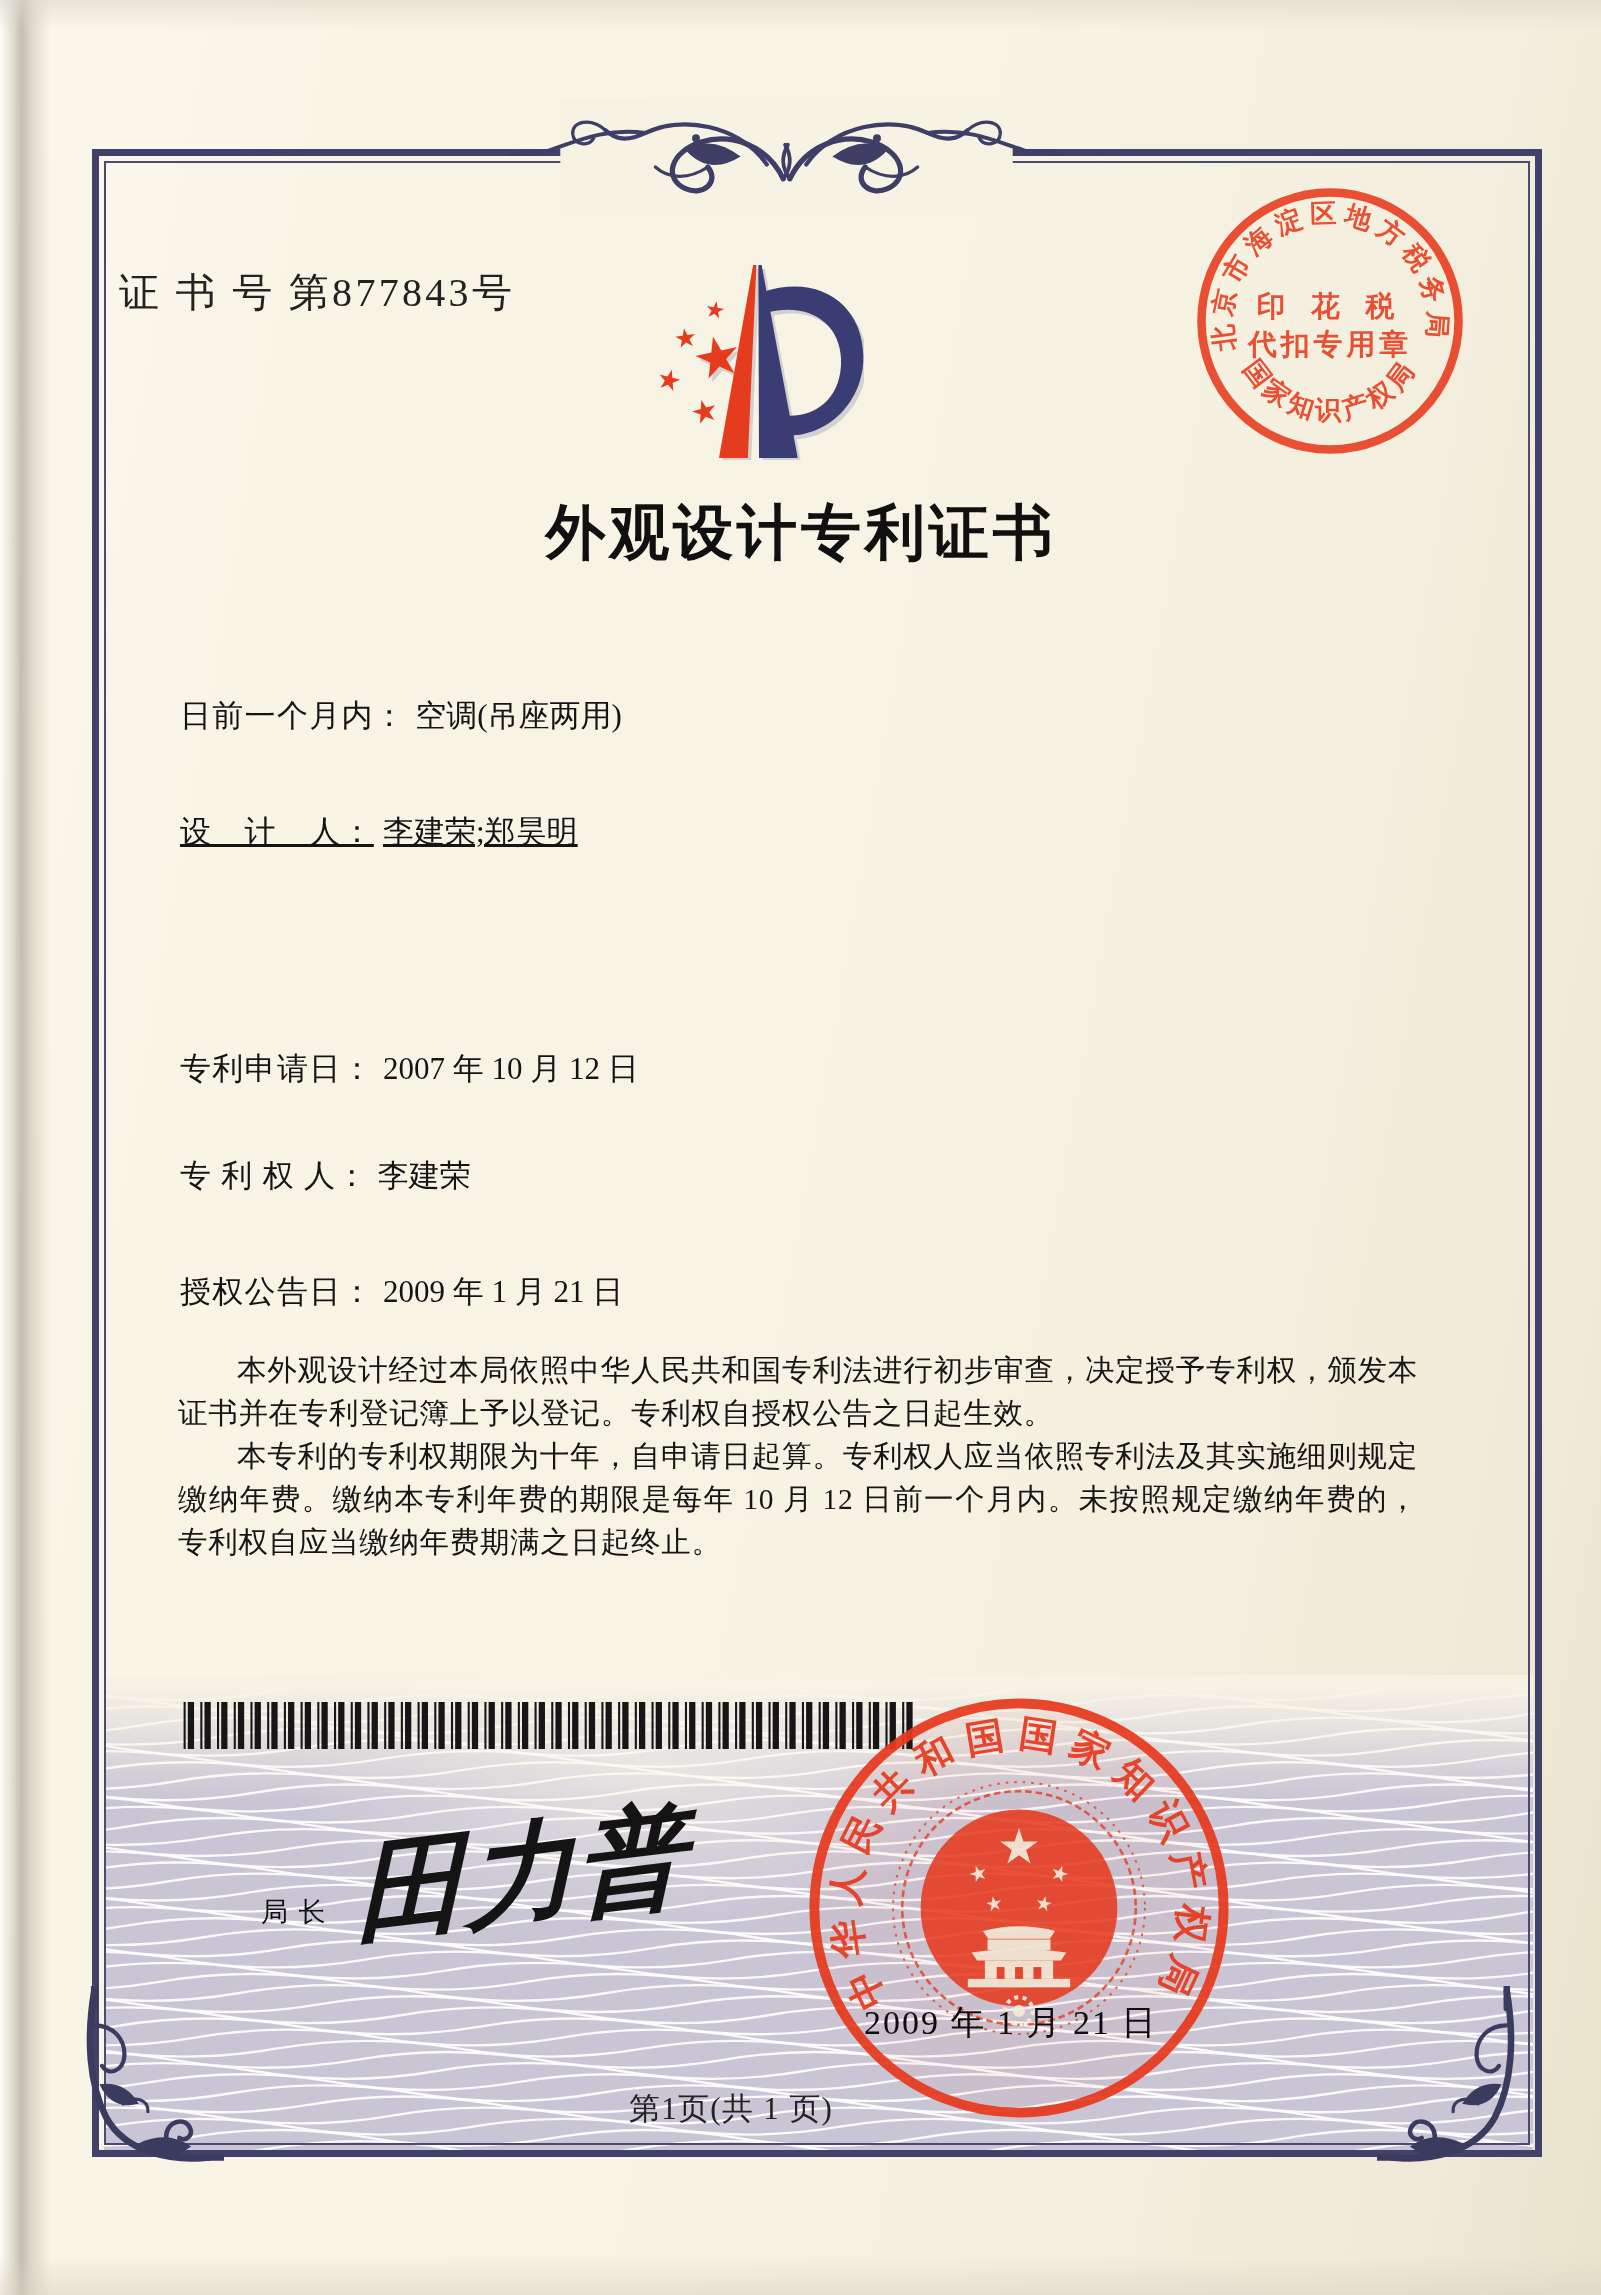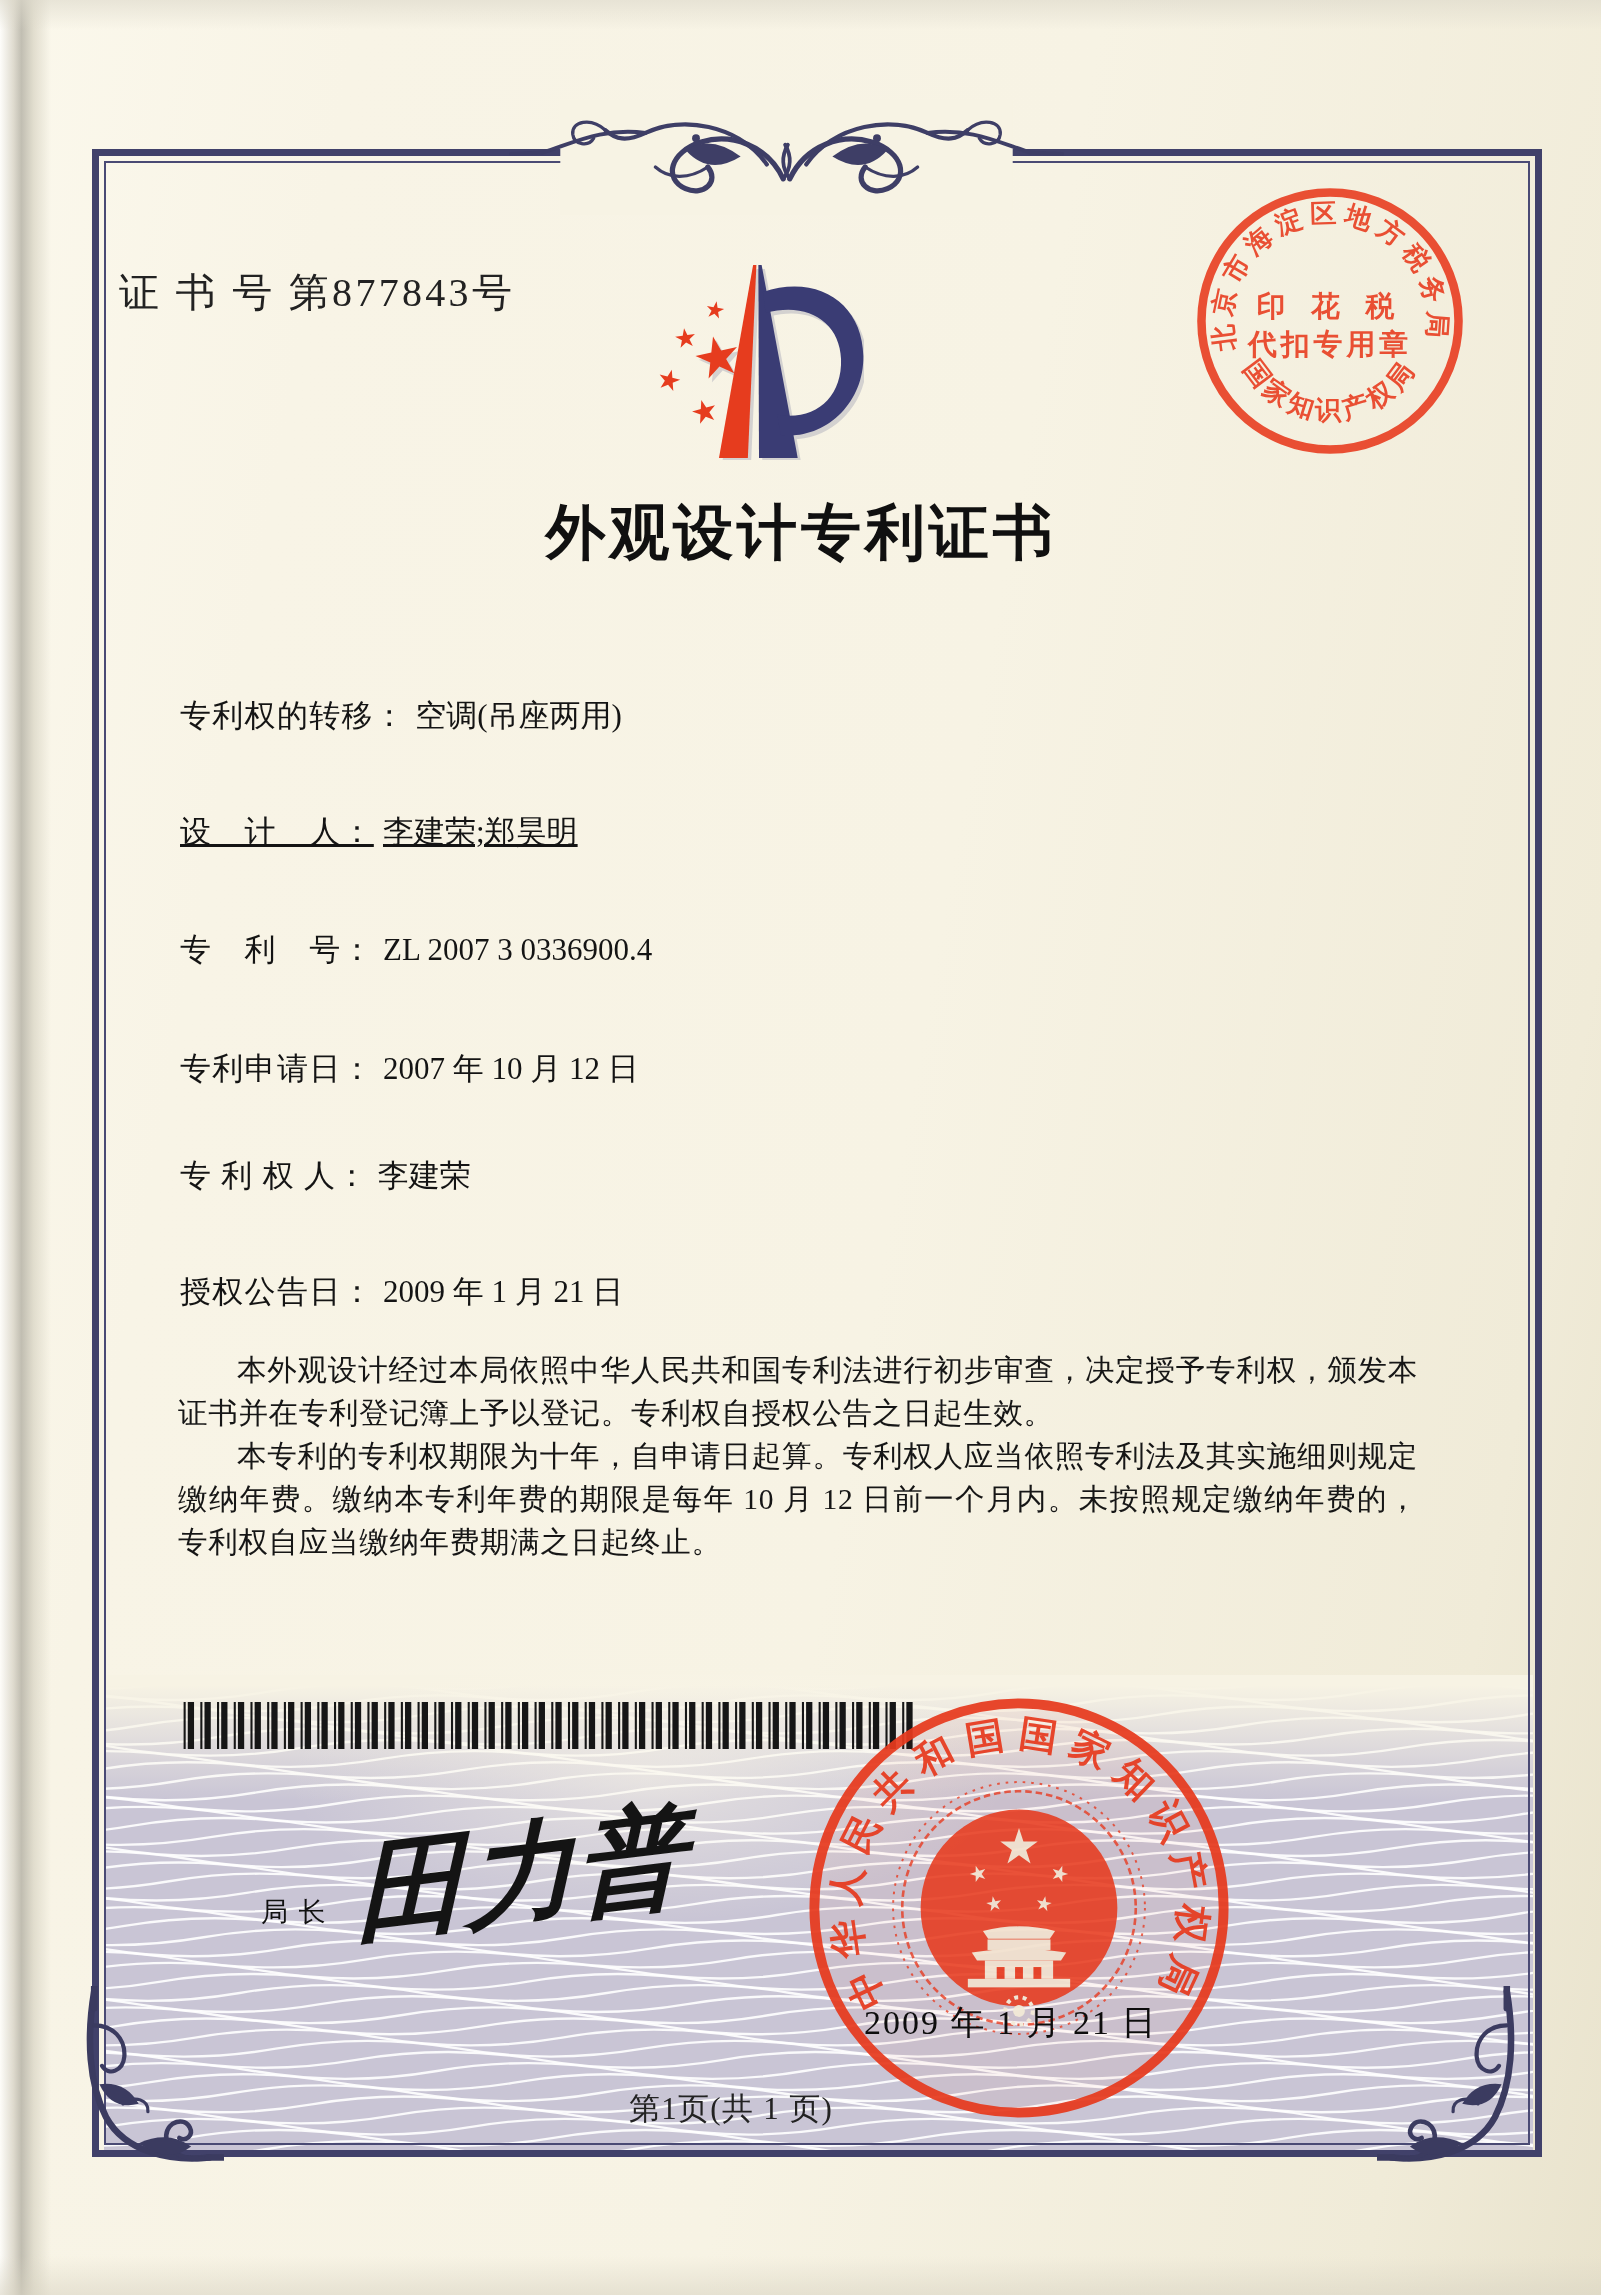--- a/index.html
+++ b/index.html
@@ -195,27 +195,24 @@
       <text x="215" y="208" text-anchor="middle" font-size="44" font-weight="700" fill="#e8391c" letter-spacing="14">印 花 税</text>
       <text x="215" y="266" text-anchor="middle" font-size="44" font-weight="700" fill="#e8391c" letter-spacing="6">代扣专用章</text>
     </g>
   </svg>
 
   <div class="txt" id="cert-number">证 书 号 第877843号</div>
 
   <div class="txt" id="doc-title">外观设计专利证书</div>
 
   <div class="field" style="top:695px;">
-    <span class="flabel">专利权的转移：</span><span class="fvalue">空调(吊座两用)</span>
+    <span class="flabel">日前一个月内：</span><span class="fvalue">空调(吊座两用)</span>
   </div>
   <div class="field" style="top:811px;text-decoration:underline;">
     <span class="flabel">设　计　人：</span><span class="fvalue">李建荣;郑昊明</span>
-  </div>
-  <div class="field" style="top:929px;">
-    <span class="flabel">专　利　号：</span><span class="fvalue">ZL 2007 3 0336900.4</span>
   </div>
   <div class="field" style="top:1048px;">
     <span class="flabel">专利申请日：</span><span class="fvalue">2007 年 10 月 12 日</span>
   </div>
   <div class="field" style="top:1155px;">
     <span class="flabel">专 利 权 人：</span><span class="fvalue">李建荣</span>
   </div>
   <div class="field" style="top:1271px;">
     <span class="flabel">授权公告日：</span><span class="fvalue">2009 年 1 月 21 日</span>
   </div>

